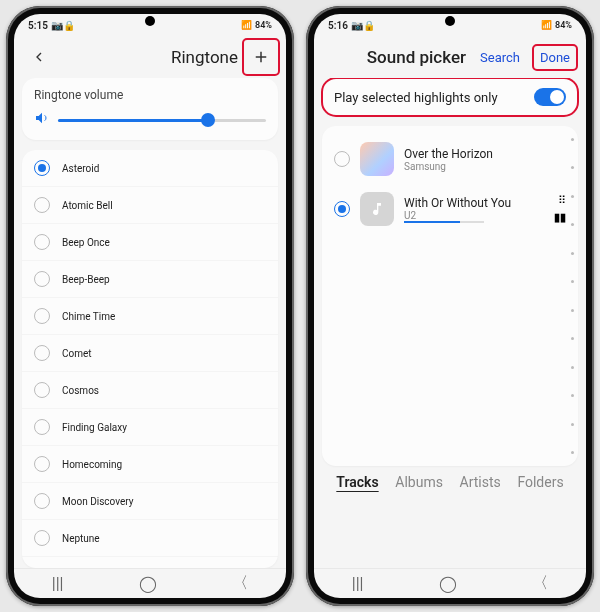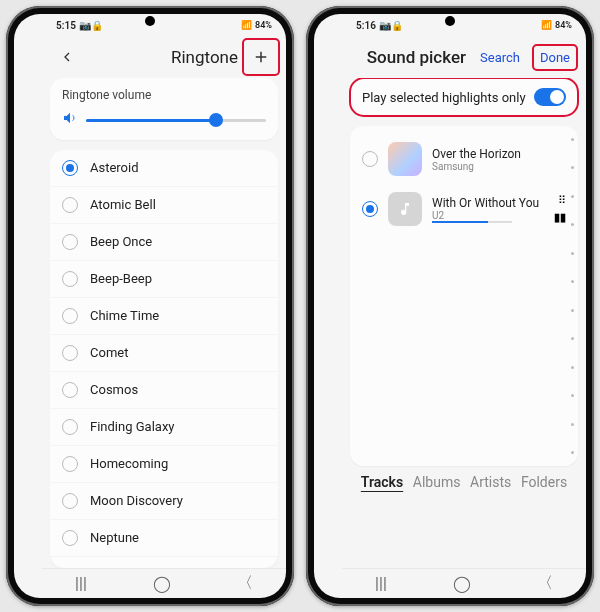--- a/index.html
+++ b/index.html
@@ -23,21 +23,20 @@
   }
   .screen {
     width: 100%;
     height: 100%;
     background: #f5f5f5;
     border-radius: 26px;
     overflow: hidden;
     display: flex;
     flex-direction: column;
     position: relative;
-    padding-left: 28px;
   }
   .notch {
     position: absolute;
     top: 10px; left: 50%;
     transform: translateX(-50%);
     width: 10px; height: 10px;
     background: #000;
     border-radius: 50%;
     z-index: 20;
   }
@@ -78,23 +77,23 @@
   .vol-label { font-size: 12px; color: #444; margin-bottom: 8px; }
   .vol-row { display: flex; align-items: center; gap: 8px; }
   .speaker-ic { color: #1a73e8; }
   .slider-track {
     flex: 1; height: 3px; background: #d5d5d5; border-radius: 2px; position: relative;
   }
   .slider-fill { position:absolute; left:0; top:0; height:100%; background:#1a73e8; border-radius:2px; }
   .slider-thumb { position:absolute; top:50%; transform:translate(-50%,-50%); width:14px; height:14px; background:#1a73e8; border-radius:50%; }
   .list-card { background:#fcfcfc; border-radius:14px; flex:1; overflow:hidden; box-shadow: 0 1px 2px rgba(0,0,0,.04);}
   .ringtone-item {
-    display:flex; align-items:flex-start; gap:12px;
+    display:flex; align-items:center; gap:12px;
     padding: 10px 12px;
-    font-size: 13px; color:#222;
+    font-size: 10px; color:#222;
     border-bottom: 1px solid rgba(0,0,0,.03);
   }
   .radio { width:16px; height:16px; border:1.5px solid #bbb; border-radius:50%; display:flex; align-items:center; justify-content:center; flex-shrink:0;}
   .radio.sel { border-color:#1a73e8; }
   .radio.sel::after { content:''; width:8px; height:8px; background:#1a73e8; border-radius:50%; }
   .toggle-row { display:flex; align-items:center; justify-content:space-between; }
   .toggle-label { font-size:13px; color:#222; }
   .switch { width:32px; height:18px; background:#1a73e8; border-radius:10px; position:relative; }
   .switch::after { content:''; position:absolute; right:2px; top:2px; width:14px; height:14px; background:#fff; border-radius:50%; }
   .song-list { background:#fcfcfc; border-radius:14px; padding:8px 0; position:relative; min-height:340px; box-shadow: 0 1px 2px rgba(0,0,0,.04);}

